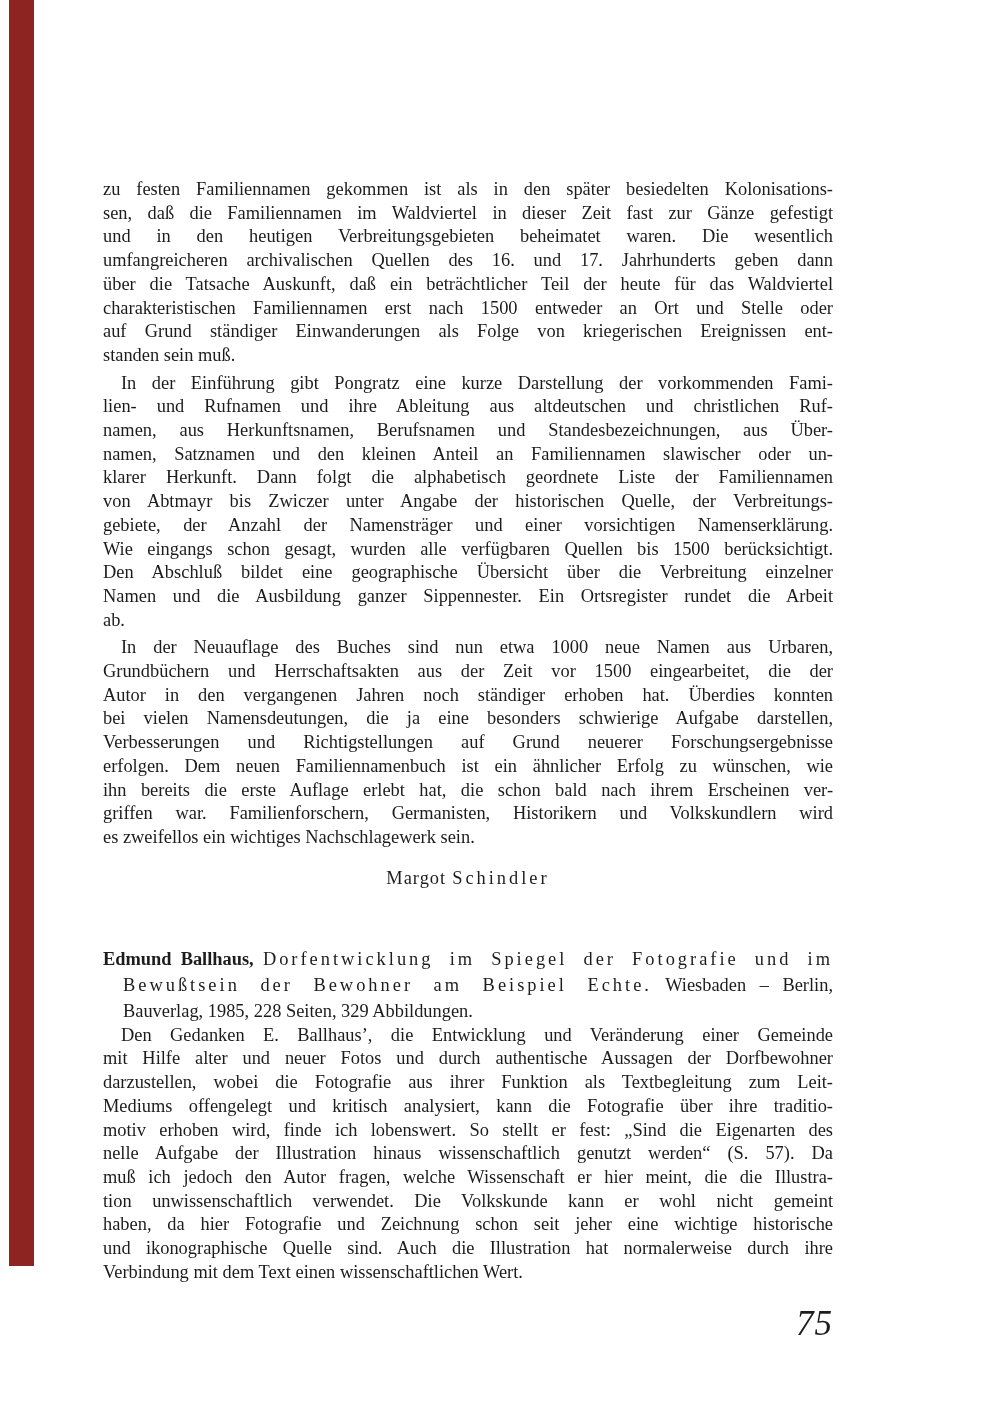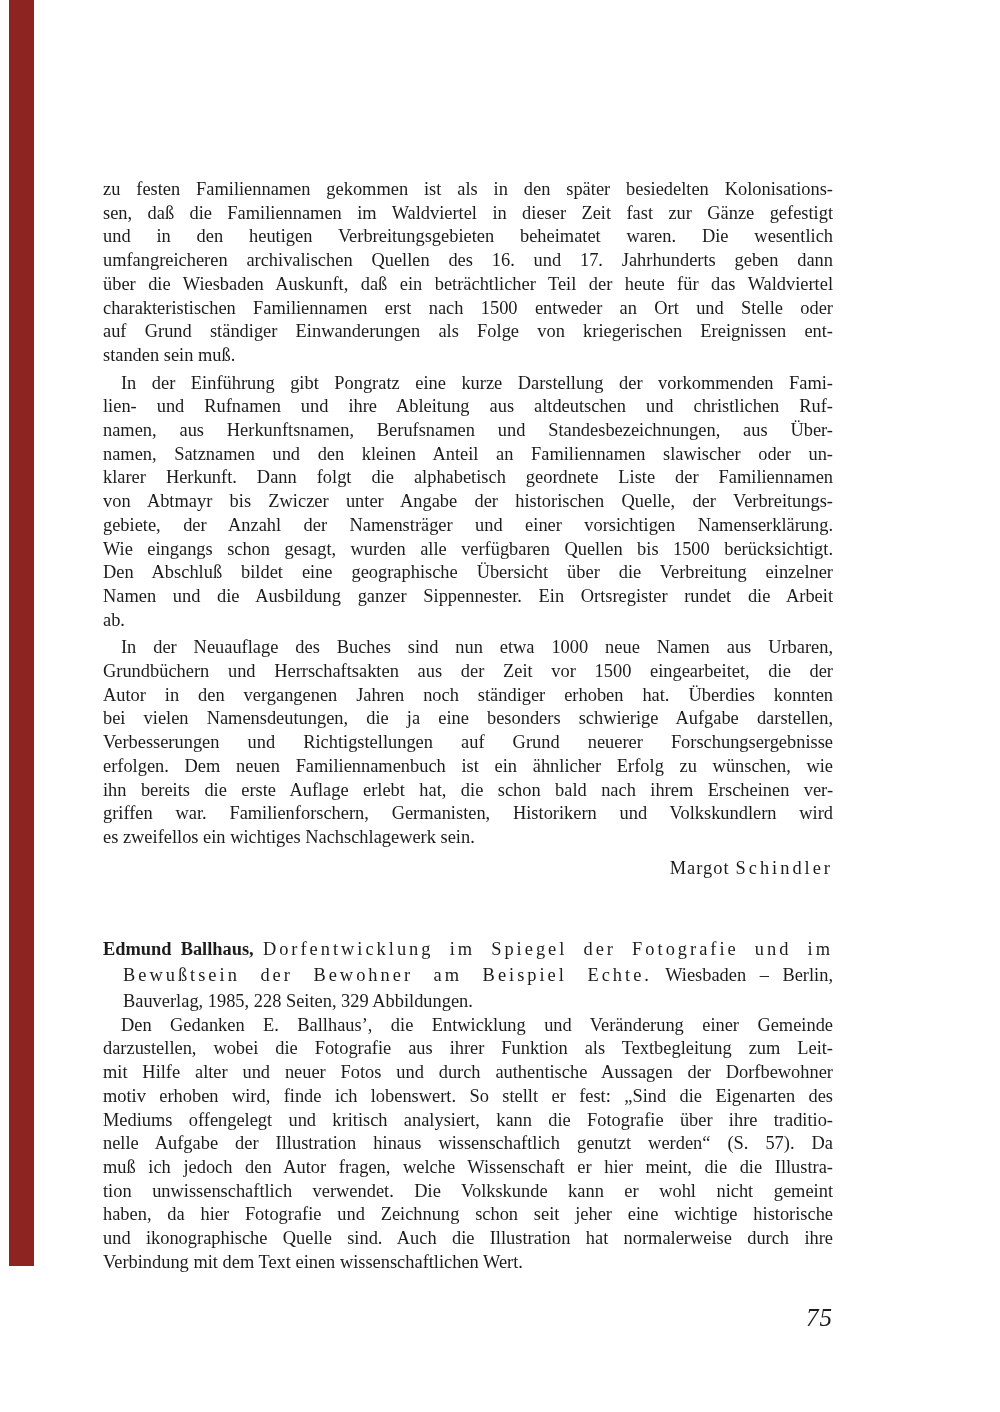--- a/index.html
+++ b/index.html
@@ -25,60 +25,60 @@
     top: 178px;
     width: 730px;
     font-size: 18.4px;
     line-height: 23.7px;
   }
   .para { margin: 0 0 4px 0; }
   .tline { text-align: justify; text-align-last: justify; }
   .tline-last { text-align-last: left; }
   .indent-first .tline-first { text-indent: 18px; }
   .signature {
-    text-align: right;
-    margin: 6px 0 0 0;
+    text-align: center;
+    margin: 16px 0 0 0;
     line-height: 24px;
   }
   .sig-first { margin-right: 6px; letter-spacing: 1px; }
   .sig-last { letter-spacing: 3px; }
   .heading { margin-top: 56px; }
   .h-line { text-align: justify; text-align-last: justify; line-height: 26px; }
   .h-last { text-align: center; text-align-last: left; }
   .h-cont { padding-left: 20px; }
   .h-author { font-weight: bold; }
   .h-spaced { letter-spacing: 3px; word-spacing: 4px; }
   .p5 { margin-top: 0; }
   .pagenum {
     position: absolute;
     left: 103px;
     top: 1304px;
     width: 730px;
     text-align: right;
-    font-size: 25px;
+    font-size: 35px;
     font-style: italic;
     letter-spacing: 1px;
     color: #1c1c1c;
   }
 </style>
 </head>
 <body>
 
 <div class="page">
 
   <div class="redbar" style="background: rgb(141, 36, 34);"></div>
 
   <div class="content">
 
     <div class="para">
         <div class="tline tline-first">zu festen Familiennamen gekommen ist als in den später besiedelten Kolonisations-</div>
         <div class="tline">sen, daß die Familiennamen im Waldviertel in dieser Zeit fast zur Gänze gefestigt</div>
         <div class="tline">und in den heutigen Verbreitungsgebieten beheimatet waren. Die wesentlich</div>
         <div class="tline">umfangreicheren archivalischen Quellen des 16. und 17. Jahrhunderts geben dann</div>
-        <div class="tline">über die Wiesbaden Auskunft, daß ein beträchtlicher Teil der heute für das Waldviertel</div>
+        <div class="tline">über die Tatsache Auskunft, daß ein beträchtlicher Teil der heute für das Waldviertel</div>
         <div class="tline">charakteristischen Familiennamen erst nach 1500 entweder an Ort und Stelle oder</div>
         <div class="tline">auf Grund ständiger Einwanderungen als Folge von kriegerischen Ereignissen ent-</div>
         <div class="tline tline-last">standen sein muß.</div>
       </div>
 
     <div class="para indent-first">
         <div class="tline tline-first">In der Einführung gibt Pongratz eine kurze Darstellung der vorkommenden Fami-</div>
         <div class="tline">lien- und Rufnamen und ihre Ableitung aus altdeutschen und christlichen Ruf-</div>
         <div class="tline">namen, aus Herkunftsnamen, Berufsnamen und Standesbezeichnungen, aus Über-</div>
         <div class="tline">namen, Satznamen und den kleinen Anteil an Familiennamen slawischer oder un-</div>
@@ -116,24 +116,24 @@
         <span class="h-spaced">Bewußtsein der Bewohner am Beispiel Echte.</span>
         <span>Wiesbaden – Berlin,</span>
       </div>
       <div class="h-line h-cont h-last">
         <span>Bauverlag, 1985, 228 Seiten, 329 Abbildungen.</span>
       </div>
     </div>
 
     <div class="para p5 indent-first">
         <div class="tline tline-first">Den Gedanken E. Ballhaus’, die Entwicklung und Veränderung einer Gemeinde</div>
+        <div class="tline">mit Hilfe alter und neuer Fotos und durch authentische Aussagen der Dorfbewohner</div>
         <div class="tline">darzustellen, wobei die Fotografie aus ihrer Funktion als Textbegleitung zum Leit-</div>
-        <div class="tline">mit Hilfe alter und neuer Fotos und durch authentische Aussagen der Dorfbewohner</div>
+        <div class="tline">Mediums offengelegt und kritisch analysiert, kann die Fotografie über ihre traditio-</div>
         <div class="tline">motiv erhoben wird, finde ich lobenswert. So stellt er fest: „Sind die Eigenarten des</div>
-        <div class="tline">Mediums offengelegt und kritisch analysiert, kann die Fotografie über ihre traditio-</div>
         <div class="tline">nelle Aufgabe der Illustration hinaus wissenschaftlich genutzt werden“ (S. 57). Da</div>
         <div class="tline">muß ich jedoch den Autor fragen, welche Wissenschaft er hier meint, die die Illustra-</div>
         <div class="tline">tion unwissenschaftlich verwendet. Die Volkskunde kann er wohl nicht gemeint</div>
         <div class="tline">haben, da hier Fotografie und Zeichnung schon seit jeher eine wichtige historische</div>
         <div class="tline">und ikonographische Quelle sind. Auch die Illustration hat normalerweise durch ihre</div>
         <div class="tline tline-last">Verbindung mit dem Text einen wissenschaftlichen Wert.</div>
       </div>
 
   </div>
 

